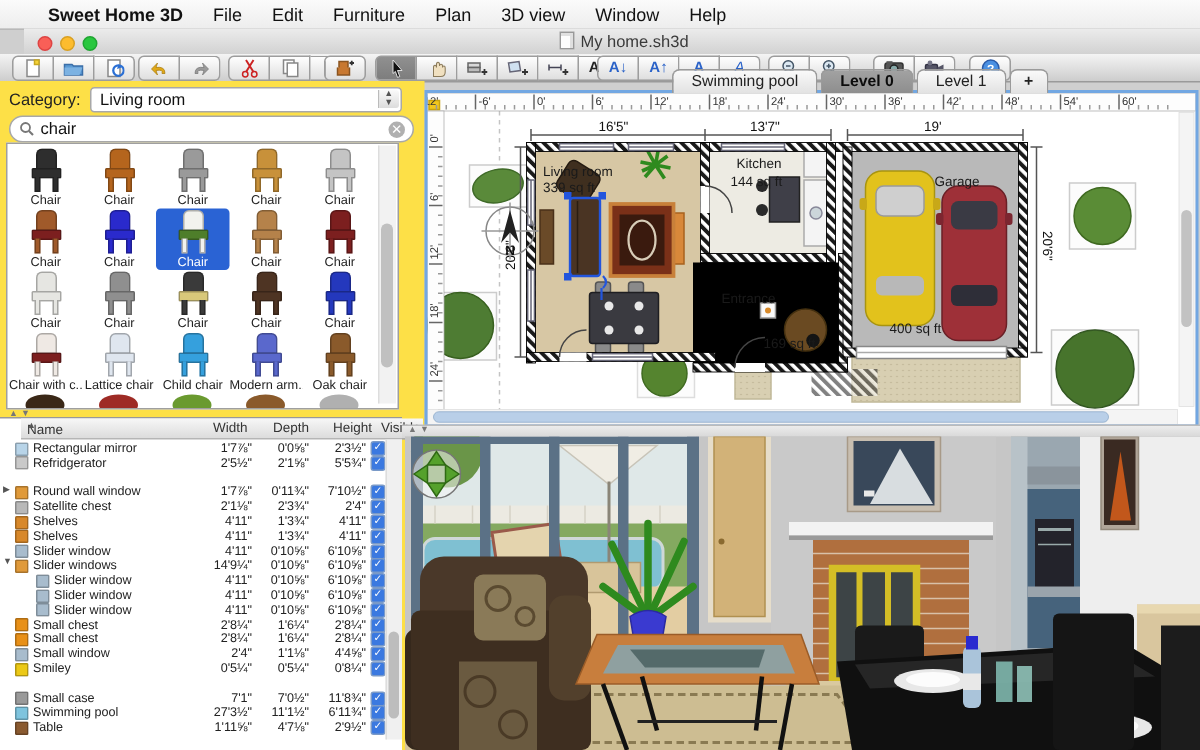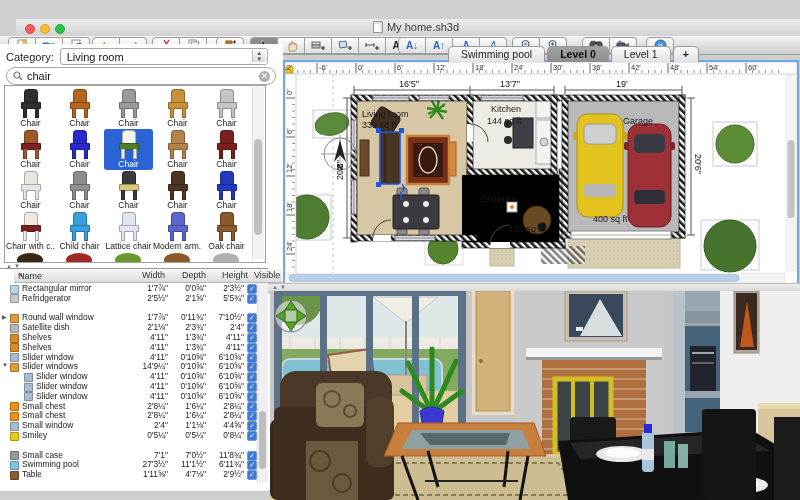--- a/index.html
+++ b/index.html
@@ -24,21 +24,21 @@
   .tgroup{position:absolute;top:1px;height:15px;display:flex;}
   .tbtn{width:26px;height:15px;border:1px solid #9d9d9d;border-left-width:0;
         background:linear-gradient(#fefefe,#dedede);display:flex;align-items:center;justify-content:center;}
   .tbtn:first-child{border-left-width:1px;border-radius:4px 0 0 4px;}
   .tbtn:last-child{border-radius:0 4px 4px 0;}
   .tbtn.single{border-radius:4px;border-left-width:1px;}
   .tbtn.sel{background:linear-gradient(#909090,#7d7d7d);}
   .tbtn svg{display:block;}
   .tA{font-size:10px;font-weight:bold;color:#2a62c8;line-height:1;}
   
-  .leftpanel{position:absolute;left:0;top:44px;width:283px;height:446px;background:#ffffff;}
+  .leftpanel{position:absolute;left:0;top:54px;width:283px;height:446px;background:#fde047;}
   .catrow{position:absolute;left:6px;top:4px;display:flex;align-items:center;font-size:11px;color:#222;}
   .combo{margin-left:6px;width:200px;height:15px;background:#fff;border:1px solid #a8a8a8;border-radius:3px;
          font-size:11px;color:#111;display:flex;align-items:center;padding-left:6px;position:relative;}
   .combo .stepper{position:absolute;right:1px;top:1px;width:13px;height:12px;border-left:1px solid #bbb;
          font-size:6px;line-height:6px;text-align:center;color:#555;background:linear-gradient(#fafafa,#dcdcdc);border-radius:0 2px 2px 0;}
   .searchrow{position:absolute;left:6px;top:23px;width:268px;height:16px;background:#fff;border:1px solid #a8a8a8;
              border-radius:9px;display:flex;align-items:center;}
   .searchrow input{border:none;outline:none;flex:1;font-size:11px;font-family:inherit;color:#111;background:transparent;padding:0;}
   .mag{margin:0 4px 0 6px;}
   .clearbtn{width:11px;height:11px;border-radius:50%;background:#b0b0b0;color:#fff;font-size:9px;line-height:11px;
@@ -88,20 +88,33 @@
   .hsplit{position:absolute;left:268px;top:283px;width:532px;height:8px;background:linear-gradient(#ececec,#d6d6d6);
           border-top:1px solid #bbb;border-bottom:1px solid #aaa;font-size:6px;color:#777;line-height:7px;padding-left:4px;letter-spacing:2px;}
   .view3d{position:absolute;left:270px;top:291px;width:530px;height:209px;background:#c6c6c6;}
   svg text{font-family:"Liberation Sans","DejaVu Sans",sans-serif;}
 </style>
 </head>
 <body>
 
 <div id="app">
 
+  <div class="menubar">
+    <span class="apple"></span>
+    <span class="appname">Sweet Home 3D</span>
+    <span id="menuitems" style="display:flex">
+        <span class="mitem">File</span>
+        <span class="mitem">Edit</span>
+        <span class="mitem">Furniture</span>
+        <span class="mitem">Plan</span>
+        <span class="mitem">3D view</span>
+        <span class="mitem">Window</span>
+        <span class="mitem">Help</span>
+      </span>
+  </div>
 
   <div class="titlebar">
     <span class="tl" style="left:9px;background:#f95f57;border:1px solid #d44;"></span>
     <span class="tl" style="left:24px;background:#fdbc2e;border:1px solid #d9a022;"></span>
     <span class="tl" style="left:39px;background:#29c73f;border:1px solid #1fa532;"></span>
     <div class="title"><span class="docglyph"></span><span>My home.sh3d</span></div>
   </div>
 
   <div class="toolbar">
     <div class="tgroup" style="left:8px;">
@@ -413,35 +426,35 @@
             <div class="chairicon">
               <span class="cb" style="background: rgb(239, 233, 228);"></span>
               <span class="cs" style="background: rgb(124, 31, 31);"></span>
               <span class="cl1" style="background: rgb(239, 233, 228);"></span>
               <span class="cl2" style="background: rgb(239, 233, 228);"></span>
             </div>
             <div class="lbl">Chair with c...</div>
           </div>
           <div class="cell">
             <div class="chairicon">
+              <span class="cb" style="background: rgb(223, 230, 239);"></span>
+              <span class="cs" style="background: rgb(223, 230, 239);"></span>
+              <span class="cl1" style="background: rgb(223, 230, 239);"></span>
+              <span class="cl2" style="background: rgb(223, 230, 239);"></span>
+            </div>
+            <div class="lbl">Lattice chair</div>
+          </div>
+          <div class="cell">
+            <div class="chairicon">
               <span class="cb" style="background: rgb(53, 160, 221);"></span>
               <span class="cs" style="background: rgb(53, 160, 221);"></span>
               <span class="cl1" style="background: rgb(53, 160, 221);"></span>
               <span class="cl2" style="background: rgb(53, 160, 221);"></span>
             </div>
             <div class="lbl">Child chair</div>
-          </div>
-          <div class="cell">
-            <div class="chairicon">
-              <span class="cb" style="background: rgb(223, 230, 239);"></span>
-              <span class="cs" style="background: rgb(223, 230, 239);"></span>
-              <span class="cl1" style="background: rgb(223, 230, 239);"></span>
-              <span class="cl2" style="background: rgb(223, 230, 239);"></span>
-            </div>
-            <div class="lbl">Lattice chair</div>
           </div>
           <div class="cell">
             <div class="chairicon">
               <span class="cb" style="background: rgb(90, 104, 204);"></span>
               <span class="cs" style="background: rgb(90, 104, 204);"></span>
               <span class="cl1" style="background: rgb(90, 104, 204);"></span>
               <span class="cl2" style="background: rgb(90, 104, 204);"></span>
             </div>
             <div class="lbl">Modern arm...</div>
           </div>
@@ -498,21 +511,21 @@
             <span class="exp">▶</span>
             <span class="ricon" style="left: 10px; background: rgb(224, 154, 58);"></span>
             <span class="nm" style="left: 22px;">Round wall window</span>
             <span class="num w1">1'7⅞"</span>
             <span class="num w2">0'11¾"</span>
             <span class="num w3">7'10½"</span>
             <span class="chk">✓</span>
           </div>
           <div class="trow" style="top: 39.2px;">
             <span class="ricon" style="left: 10px; background: rgb(184, 184, 184);"></span>
-            <span class="nm" style="left: 22px;">Satellite dish</span>
+            <span class="nm" style="left: 22px;">Satellite chest</span>
             <span class="num w1">2'1⅛"</span>
             <span class="num w2">2'3¾"</span>
             <span class="num w3">2'4"</span>
             <span class="chk">✓</span>
           </div>
           <div class="trow" style="top: 49px;">
             <span class="ricon" style="left: 10px; background: rgb(216, 136, 42);"></span>
             <span class="nm" style="left: 22px;">Shelves</span>
             <span class="num w1">4'11"</span>
             <span class="num w2">1'3¾"</span>

